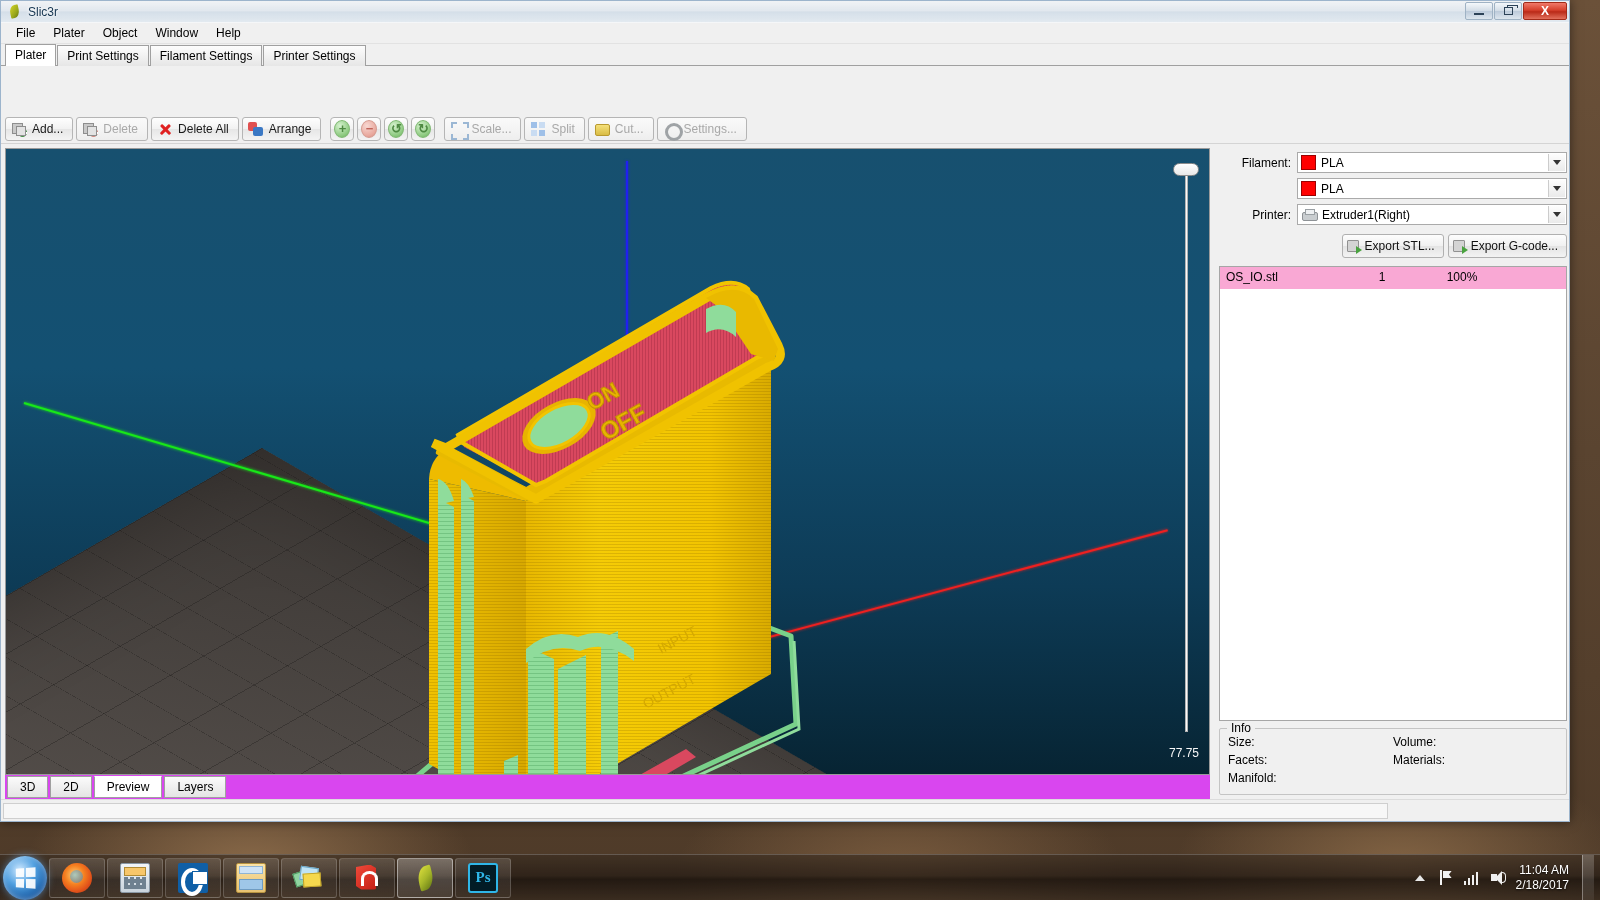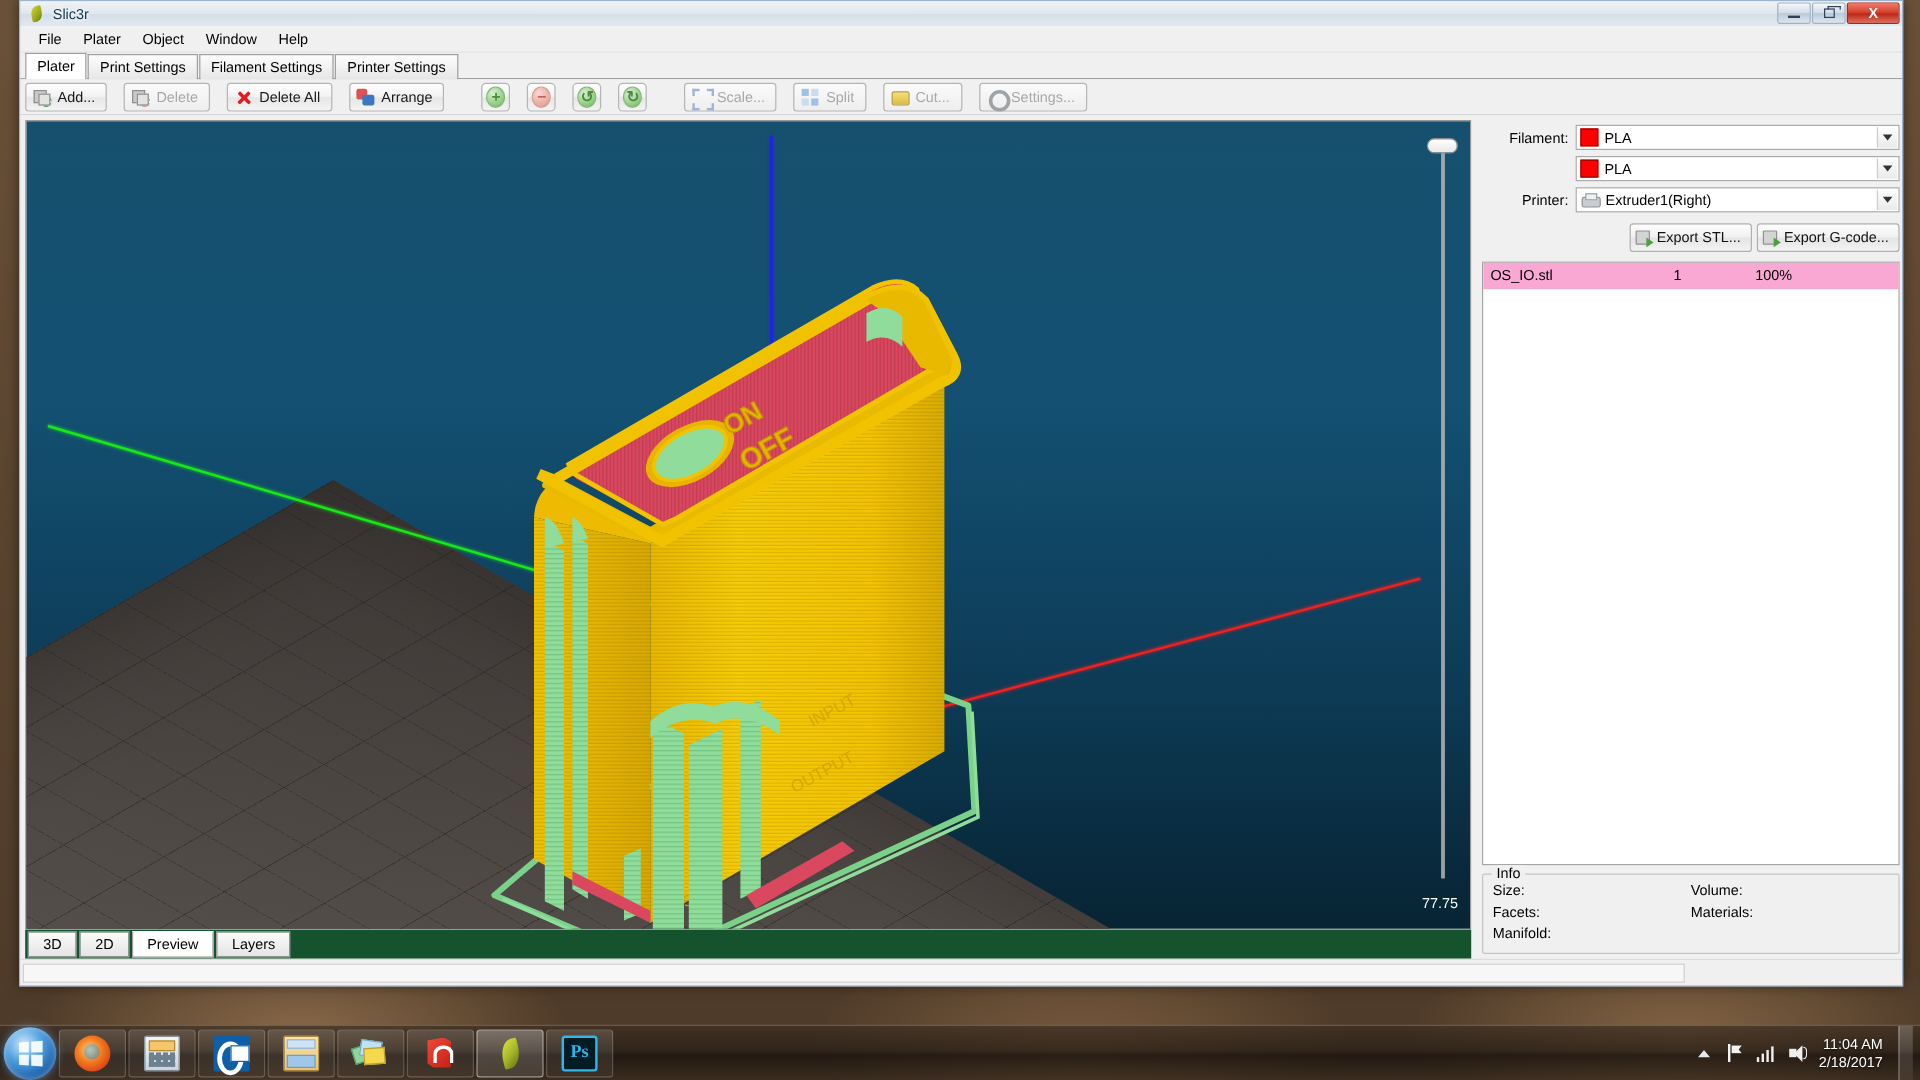--- a/index.html
+++ b/index.html
@@ -21,21 +21,21 @@
       radial-gradient(ellipse 240px 120px at 1000px 45px, #9b7a55 0%, transparent 70%),
       radial-gradient(ellipse 200px 100px at 1350px 30px, #6d5339 0%, transparent 70%),
       radial-gradient(ellipse 300px 160px at 250px 870px, #8b6b4a 0%, transparent 75%),
       radial-gradient(ellipse 300px 160px at 900px 880px, #7a5c3f 0%, transparent 75%),
       radial-gradient(ellipse 300px 160px at 1400px 870px, #846545 0%, transparent 75%),
       linear-gradient(180deg, #6b5139 0%, #5a4430 50%, #4e3a28 100%);
   }
 
   
   #app-window {
-    position: absolute; left: 16px; top: 0;
+    position: absolute; left: 0; top: 0;
     width: 1570px; height: 822px;
     background: #f0f0f0;
     border: 1px solid #9cb4cc;
     box-shadow: 0 0 10px rgba(0,0,0,.5);
     display: flex; flex-direction: column;
   }
   
   #titlebar {
     height: 22px; flex: 0 0 22px;
     background: linear-gradient(180deg, rgba(240,245,250,.55) 0%, rgba(205,220,235,.45) 48%, rgba(185,205,225,.5) 52%, rgba(215,228,240,.55) 100%);
@@ -113,23 +113,24 @@
   }
   .nbtab.active {
     background: #fff; font-weight: normal;
     z-index: 2; padding-bottom: 4px;
   }
 
   
   #toolbar {
     height: 30px; flex: 0 0 30px;
     background: #f0f0f0;
-    display: flex; align-items: center; gap: 14px;
+    display: flex; align-items: center; gap: 3px;
     padding: 0 4px;
     border-bottom: 1px solid #d4d4d4;
+    margin-top: 48px;
   }
   .tb-btn {
     height: 24px; display: flex; align-items: center; gap: 5px;
     padding: 0 9px 0 5px;
     border: 1px solid #b5b5b5; border-radius: 3px;
     background: linear-gradient(180deg,#fefefe 0%,#f2f2f2 48%,#e6e6e6 52%,#f4f4f4 100%);
     font-size: 12px; color: #1a1a1a; white-space: nowrap;
   }
   .tb-btn.disabled { color: #a8a8a8; background: linear-gradient(180deg,#fafafa,#eee); }
   .tb-btn.round { width: 24px; padding: 0; justify-content: center; border-radius: 4px; }
@@ -208,21 +209,21 @@
   #slider-track { position:absolute; left:14px; top:18px; bottom:28px; width:3px;
      background:linear-gradient(90deg,#cfcfcf,#fafafa,#cfcfcf); border:1px solid #b4b4b4;}
   #slider-thumb { position:absolute; left:2px; top:6px; width:26px; height:13px;
      border-radius:7px; background:linear-gradient(180deg,#ffffff,#e8e8e8);
      border:1px solid #8d8d8d; }
   #slider-value { position:absolute; right:2px; bottom:0px; font-size:12px; color:#f7f7f7; }
 
   
   #viewtabs {
     height: 24px; flex:0 0 24px; display:flex; align-items:flex-start;
-    padding-left:2px; padding-top:1px; background:#14532d;
+    padding-left:2px; padding-top:1px; background:#d946ef;
   }
   .vtab {
     font-size:12px; padding:3px 12px; border:1px solid #a0a0a0;
     background: linear-gradient(180deg,#fbfbfb,#e4e4e4);
     margin-right:2px; color:#000;
   }
   .vtab.active { background:#fff; border-top:1px solid #fff; }
 
   
   #rightpanel {

